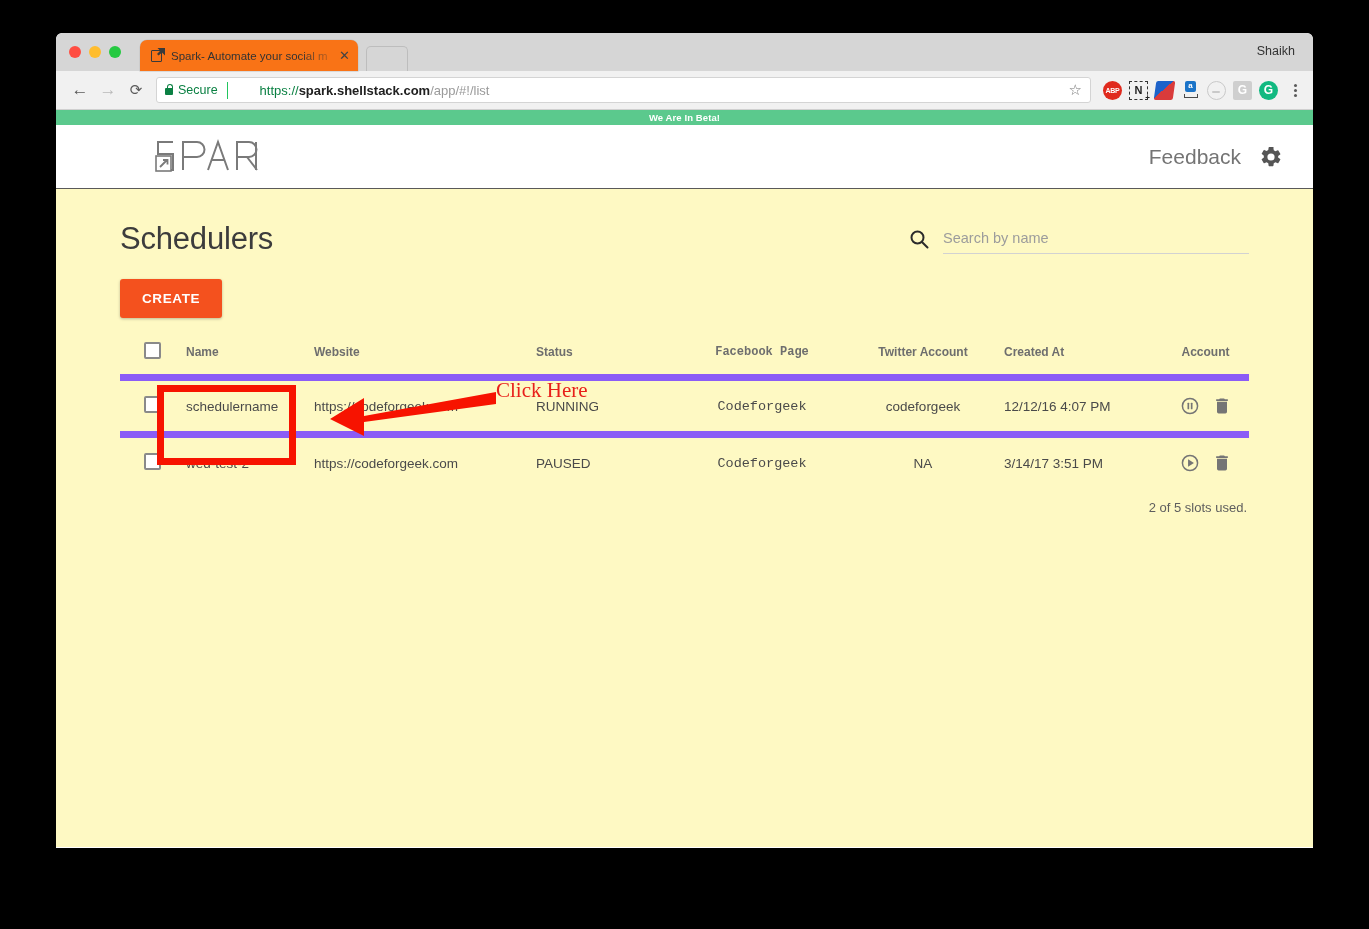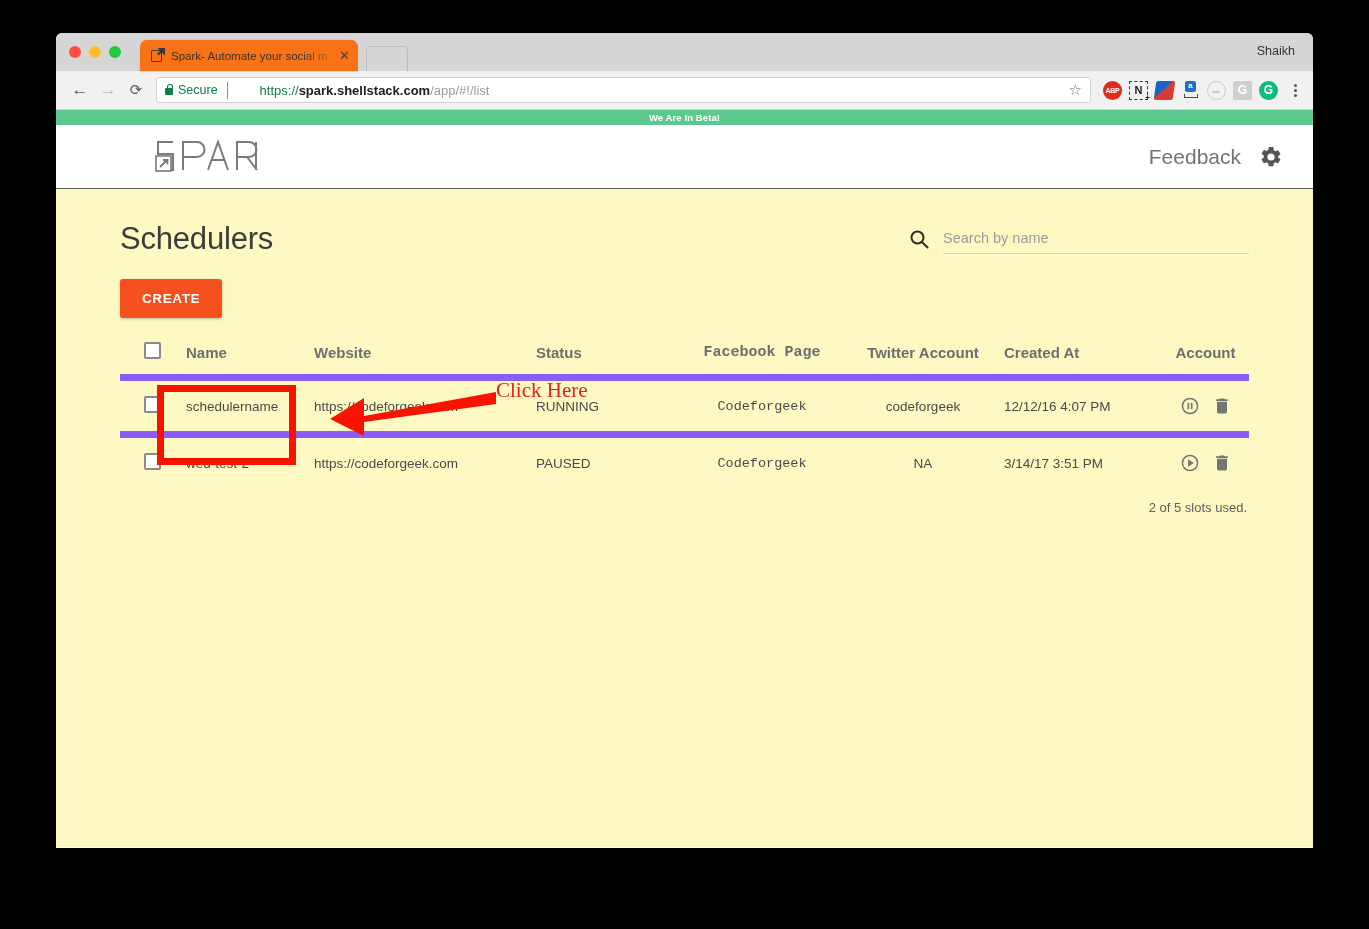--- a/index.html
+++ b/index.html
@@ -316,21 +316,21 @@
     pointer-events: none;
   }
 
   
   .sched-table {
     width: 100%;
     border-collapse: collapse;
     margin-top: 14px;
   }
   .sched-table th {
-    font-size: 15px;
+    font-size: 12px;
     font-weight: bold;
     color: #6e6e6e;
     padding: 10px 0 12px 0;
     text-align: left;
   }
   .sched-table td {
     font-size: 13.5px;
     color: #4a4a4a;
     padding: 15px 0;
     border-top: 7px solid #8b5cf6;

